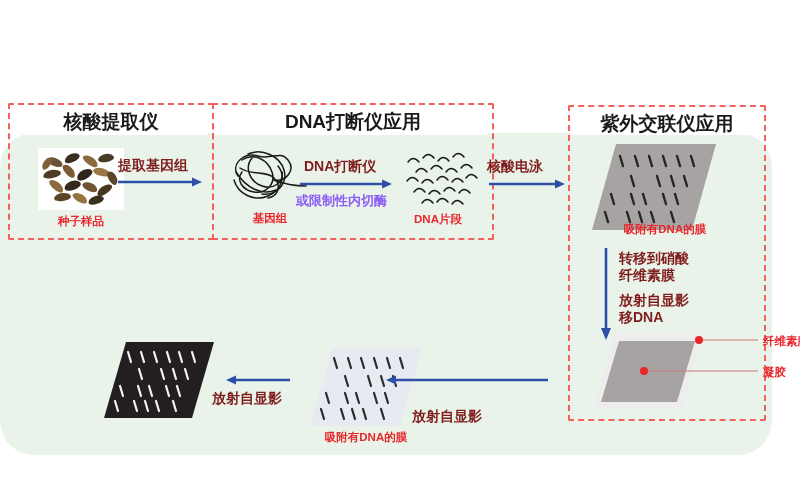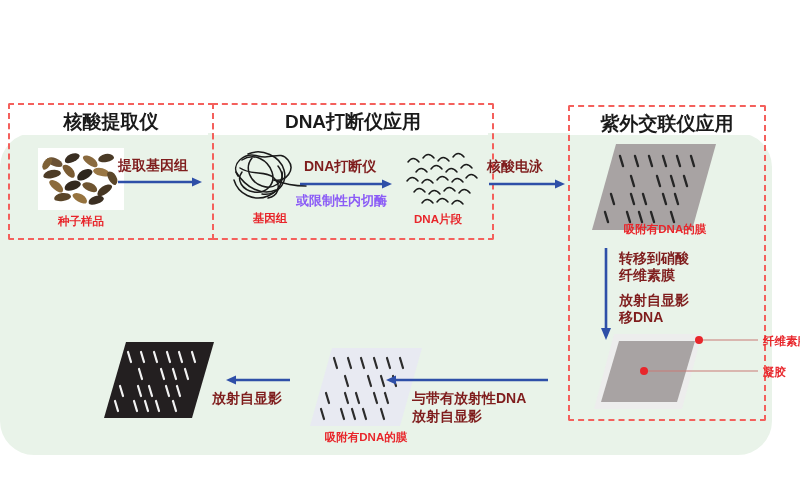--- a/index.html
+++ b/index.html
@@ -276,21 +276,20 @@
     </svg>
   </div>
   <div class="abs cap" style="left:296px;top:430px;width:140px;">吸附有DNA的膜</div>
 
   <div class="abs" style="left:386px;top:374px;">
     <svg width="162" height="12" viewBox="0 0 162 12">
       <line x1="10" y1="6" x2="162" y2="6" stroke="#2E4FA8" stroke-width="2.4"></line>
       <polygon points="10,1.5 0,6 10,10.5" fill="#2E4FA8"></polygon>
     </svg>
   </div>
-  <div class="abs alabel" style="left:412px;top:390px;">与带有放射性DNA</div>
   <div class="abs alabel" style="left:412px;top:408px;">放射自显影</div>
 
   <div class="abs" style="left:102px;top:340px;">
     <svg width="114" height="82" viewBox="0 0 114 82">
       <polygon points="24,2 112,2 90,78 2,78" fill="#231F20"></polygon>
       <g stroke="#F2F2F2" stroke-width="2.2" stroke-linecap="round">
         <line x1="29" y1="22" x2="26" y2="12"></line>
         <line x1="42" y1="22" x2="39" y2="12"></line>
         <line x1="55" y1="22" x2="52" y2="12"></line>
         <line x1="68" y1="22" x2="65" y2="12"></line>

